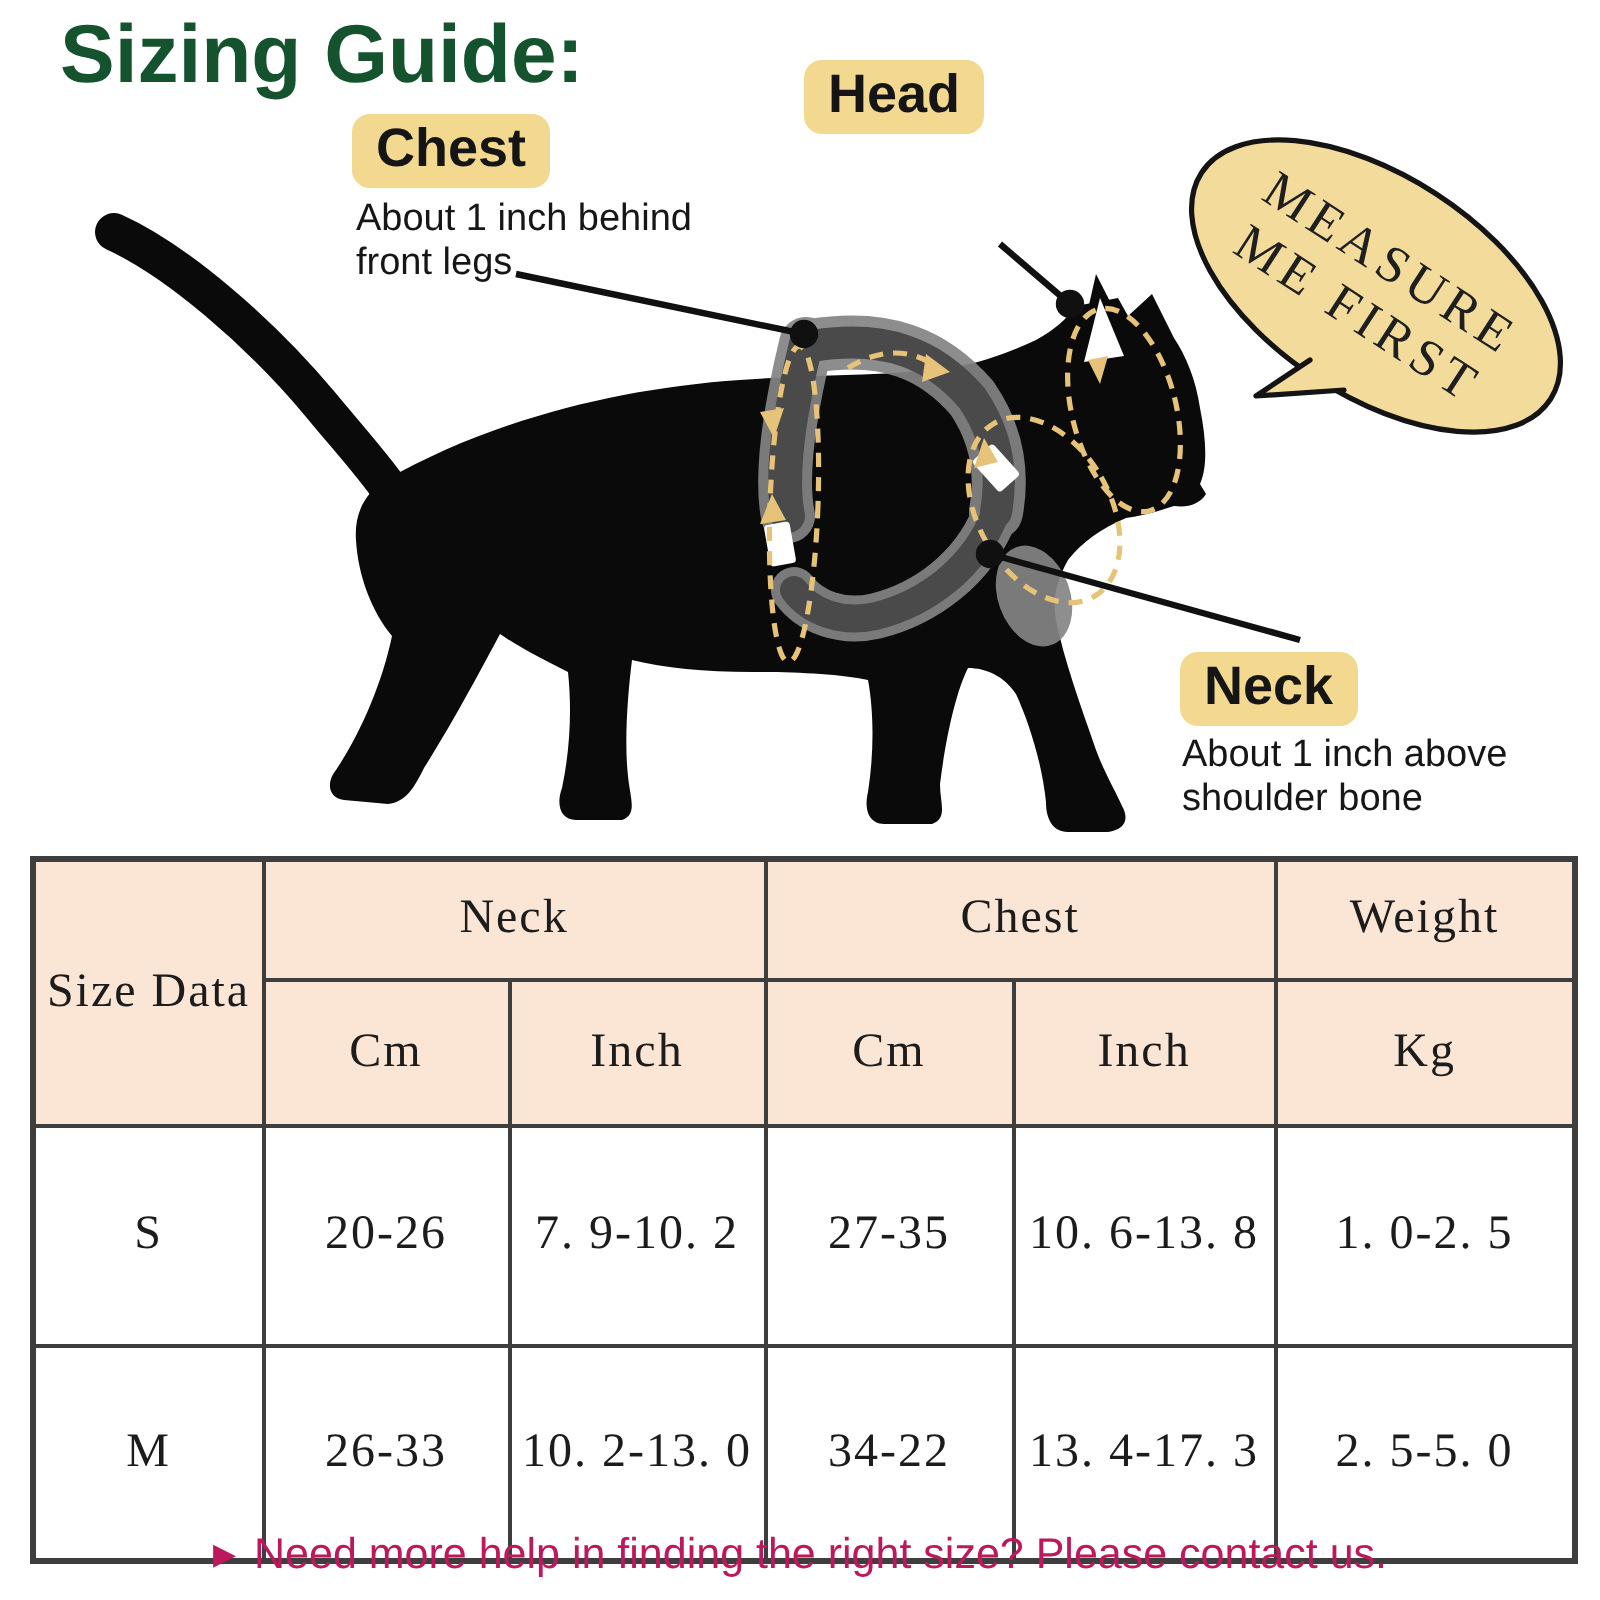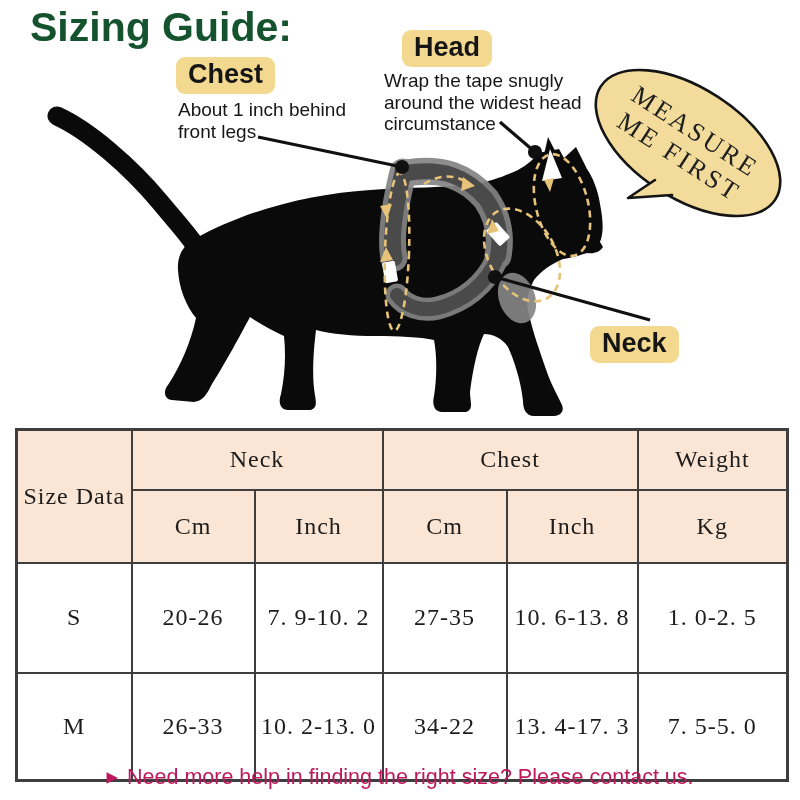--- a/index.html
+++ b/index.html
@@ -163,25 +163,24 @@
       <text x="688" y="138" transform="rotate(33 688 143)" text-anchor="middle" style="font-family:'Liberation Serif',serif;font-size:26px;letter-spacing:3px;fill:#1f1f1f;">MEASURE</text>
       <text x="688" y="168" transform="rotate(33 688 143)" text-anchor="middle" style="font-family:'Liberation Serif',serif;font-size:26px;letter-spacing:3px;fill:#1f1f1f;">ME FIRST</text>
     </g>
   </svg>
 
   <div class="badge badge-chest">Chest</div>
   <div class="desc desc-chest">About 1 inch behind
 front legs</div>
 
   <div class="badge badge-head">Head</div>
-  <div class="desc desc-head">Wrap the tape snugly
-around the widest head
-circumstance</div>
 
   <div class="badge badge-neck">Neck</div>
+  <div class="desc desc-neck">About 1 inch above
+shoulder bone</div>
 
   <table class="size-table">
     <colgroup>
       <col style="width:115px">
         <col style="width:123px">
         <col style="width:128px">
       <col style="width:124px">
         <col style="width:131px">
         <col style="width:150px">
     </colgroup>
@@ -206,21 +205,21 @@
       <td>27-35</td>
       <td>10. 6-13. 8</td>
       <td>1. 0-2. 5</td>
     </tr>
     <tr class="drow2">
       <td>M</td>
       <td>26-33</td>
       <td>10. 2-13. 0</td>
       <td>34-22</td>
       <td>13. 4-17. 3</td>
-      <td>7. 5-5. 0</td>
+      <td>2. 5-5. 0</td>
     </tr>
   </tbody>
     </table>
 
   <div class="footer">
     <span class="tri">▶</span><span>Need more help in finding the right size? Please contact us.</span>
   </div>
 
 </div>
 

